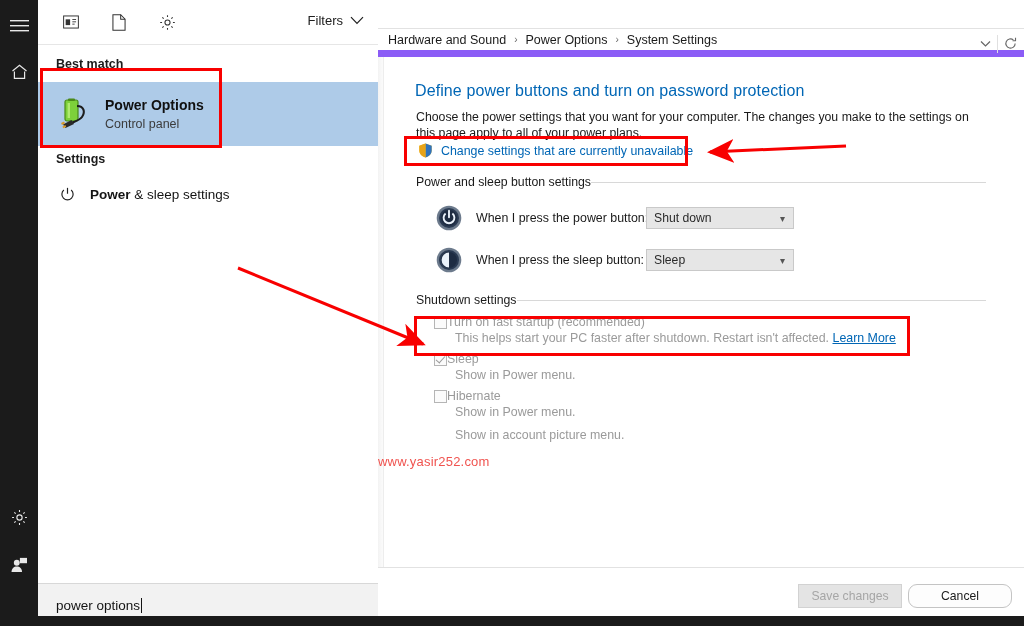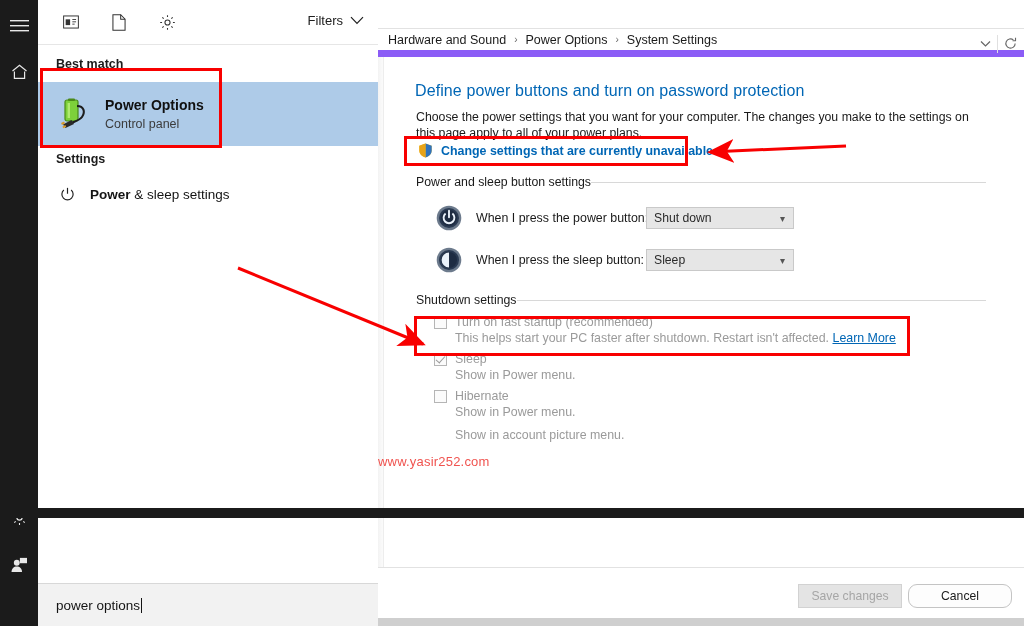--- a/index.html
+++ b/index.html
@@ -2,21 +2,21 @@
 <html><head>
 <meta charset="utf-8">
 <style>
   * { box-sizing: border-box; margin: 0; padding: 0; }
   html, body {
     width: 1024px; height: 626px;
     font-family: "Liberation Sans", sans-serif;
     background: #ffffff;
     overflow: hidden;
   }
-  #root { position: relative; width: 1024px; height: 518px; }
+  #root { position: relative; width: 1024px; height: 626px; }
 
   
   .rail {
     position: absolute; left: 0; top: 0; width: 38px; height: 626px;
     background: #1b1b1b;
   }
   .rail-icon {
     position: absolute; left: 0; width: 38px; height: 34px;
     display: flex; align-items: center; justify-content: center;
     color: #e8e8e8;
@@ -111,21 +111,21 @@
     position: absolute; left: 37px; top: 25px;
     font-size: 16px; color: #0066b5; letter-spacing: .1px;
   }
   .page-desc {
     position: absolute; left: 38px; top: 52px; width: 560px;
     font-size: 12.3px; color: #1a1a1a; line-height: 16px;
   }
   .elev-link {
     position: absolute; left: 40px; top: 86px;
     display: flex; align-items: center; gap: 8px;
-    font-size: 12.4px; color: #0066b5; font-weight: bold;
+    font-size: 12.4px; color: #0066b5;
   }
   .shield { width: 15px; height: 15px; display:block; }
 
   .group {
     position: absolute; left: 38px; width: 570px;
     display: flex; align-items: center;  text-align: right;
   }
   .group-title { font-size: 12.3px; color: #1a1a1a; white-space: nowrap; }
   .group-rule { flex: 1; height: 1px; background: #d8d8d8; }
   .group-power { top: 118px; }
@@ -142,21 +142,21 @@
     background: #e6e6e6; border: 1px solid #c9c9c9;
     display: flex; align-items: center; justify-content: space-between;
     font-size: 12.2px; color: #2a2a2a;
   }
   .dd span.v { margin-left: 7px; }
   .dd span.c { margin-right: 8px; color: #555; font-size: 10px; }
   .dd-power { left: 268px; top: 150px; }
   .dd-sleep { left: 268px; top: 192px; }
 
   .chk-item { position: absolute; left: 56px; }
-  .chk-line { display: flex; align-items: flex-end; gap: 8px; }
+  .chk-line { display: flex; align-items: flex-end; gap: 0; }
   .cbox {
     width: 13px; height: 13px; border: 1px solid #b5b5b5; background: #fbfbfb;
     flex: none; margin-top: 1px; position: relative;
   }
   .cbox.checked::after {
     content: ""; position: absolute; left: 3px; top: 0px;
     width: 4px; height: 8px; border: solid #9a9a9a;
     border-width: 0 1.6px 1.6px 0; transform: rotate(42deg);
   }
   .chk-label { font-size: 12.4px; color: #9a9a9a; line-height: 14px; white-space: nowrap; }

